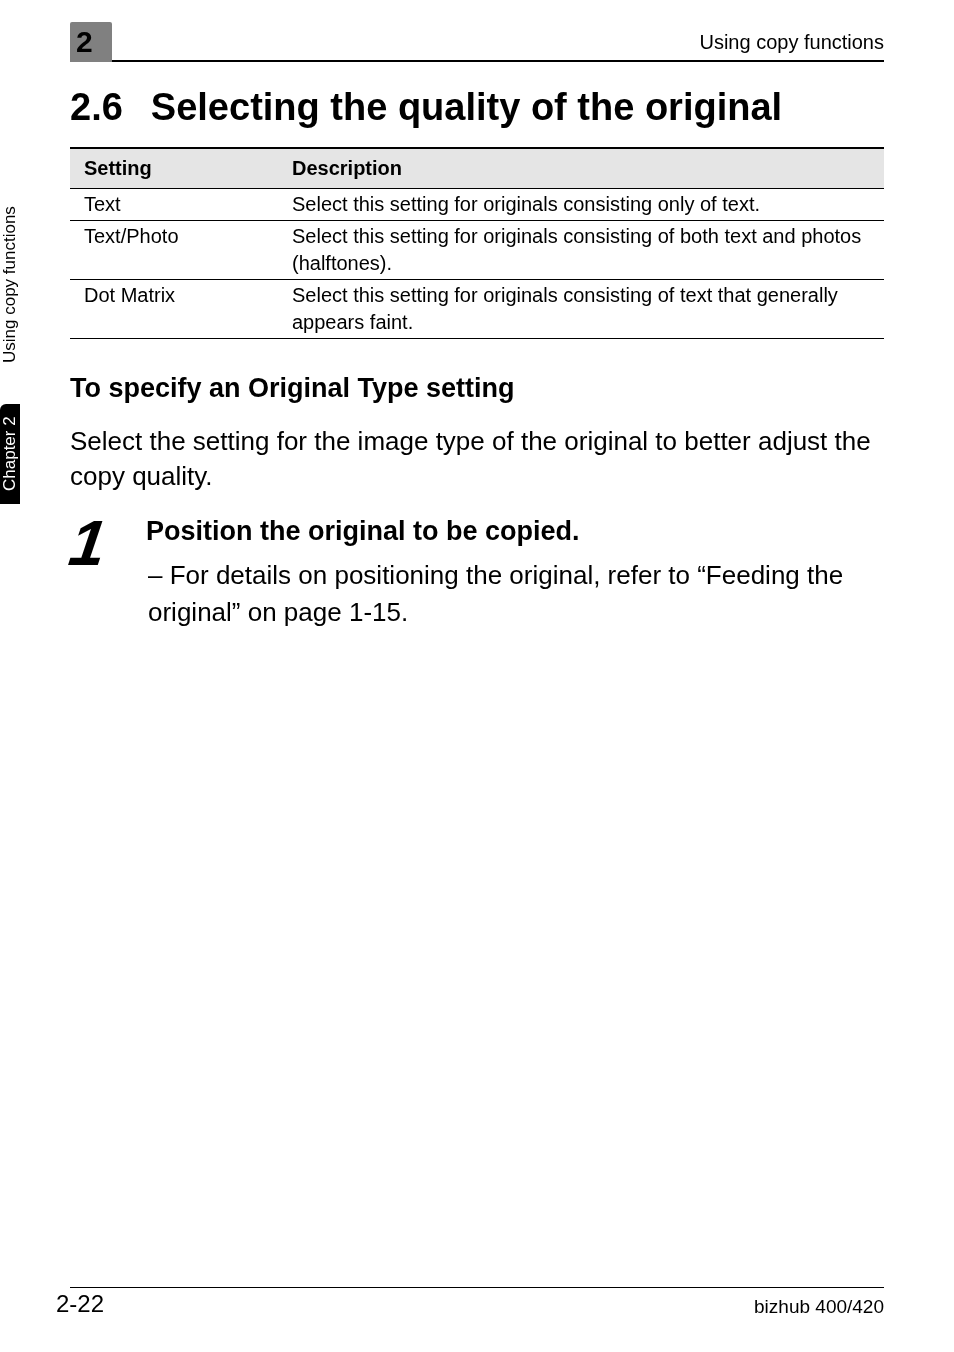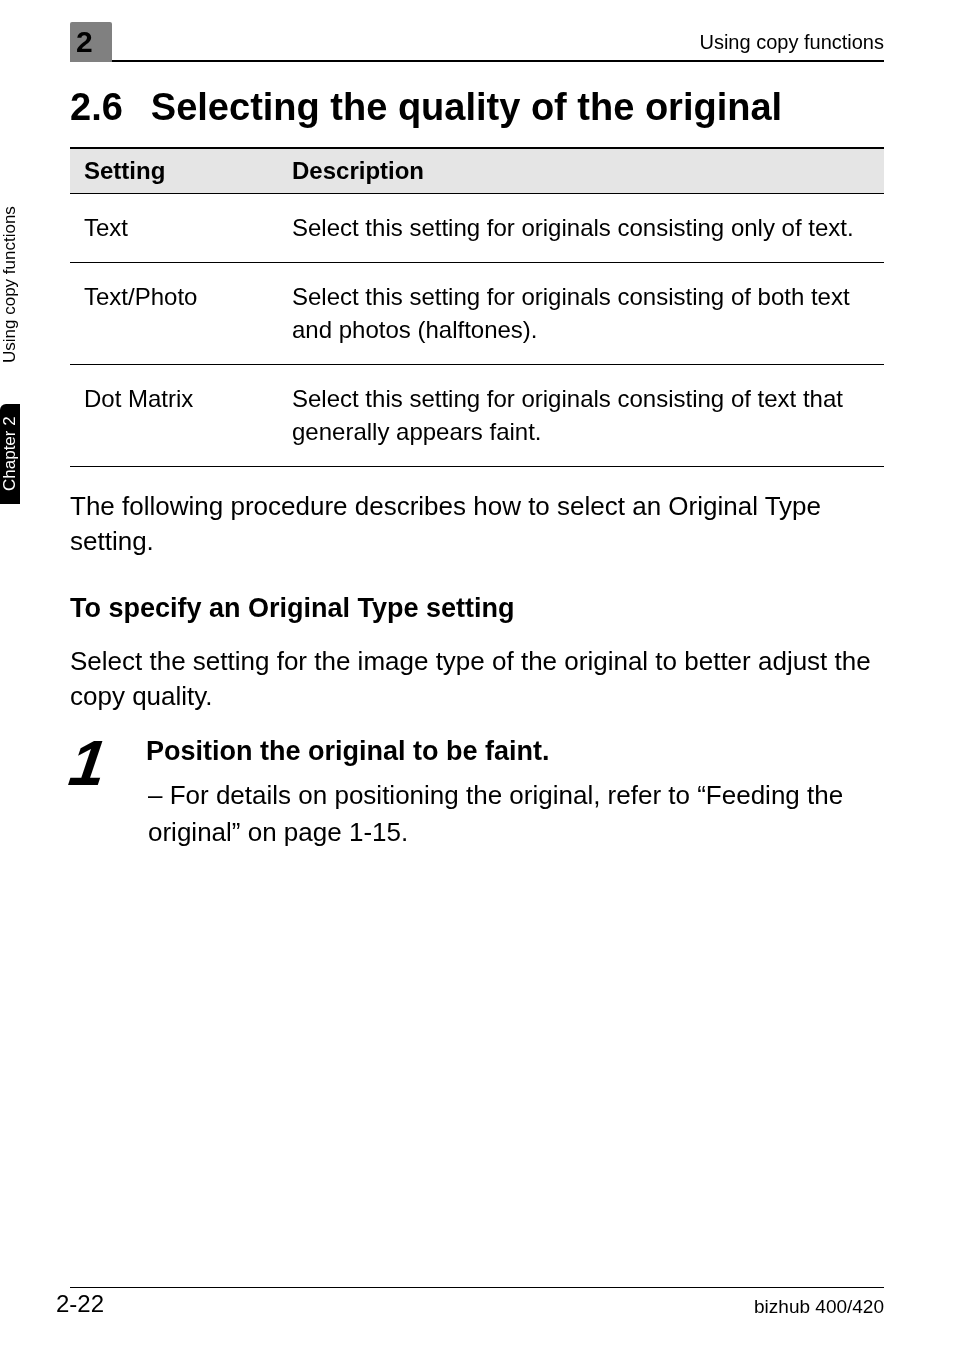--- a/index.html
+++ b/index.html
@@ -97,33 +97,33 @@
   p.body {
     font-size: 26px;
     margin: 0 0 22px 0;
     line-height: 1.35;
   }
   
   table.settings {
     border-collapse: collapse;
     width: 100%;
     margin: 8px 0 22px 0;
-    font-size: 24px;
+    font-size: 20px;
   }
   table.settings th {
     text-align: left;
     font-weight: 700;
     background: #e5e5e5;
     border-top: 2px solid #000;
     border-bottom: 1px solid #000;
     padding: 8px 14px;
   }
   table.settings td {
     border-bottom: 1px solid #000;
-    padding: 18px 14px;
+    padding: 2px 14px;
     vertical-align: top;
     line-height: 1.35;
   }
   table.settings th:first-child,
   table.settings td:first-child {
     width: 180px;
   }
   
   h2.proc-title {
     font-size: 27px;
@@ -220,30 +220,29 @@
           <td>Text/Photo</td>
           <td>Select this setting for originals consisting of both text and photos (halftones).</td>
         </tr>
         <tr>
           <td>Dot Matrix</td>
           <td>Select this setting for originals consisting of text that generally appears faint.</td>
         </tr>
       </tbody>
     </table>
 
-    <p class="body">The following procedure describes how to select an Original Type setting.</p>
 
     <h2 class="proc-title">To specify an Original Type setting</h2>
 
     <p class="body">Select the setting for the image type of the original to better adjust the copy quality.</p>
 
     <div class="step">
       <div class="step-num">1</div>
       <div class="step-body">
-        <div class="step-title">Position the original to be faint.</div>
+        <div class="step-title">Position the original to be copied.</div>
         <div class="step-sub">– For details on positioning the original, refer to “Feeding the original” on page 1-15.</div>
       </div>
     </div>
 
   </div>
 
   <div class="footer-rule"></div>
   <div class="footer-left">2-22</div>
   <div class="footer-right">bizhub 400/420</div>
 

